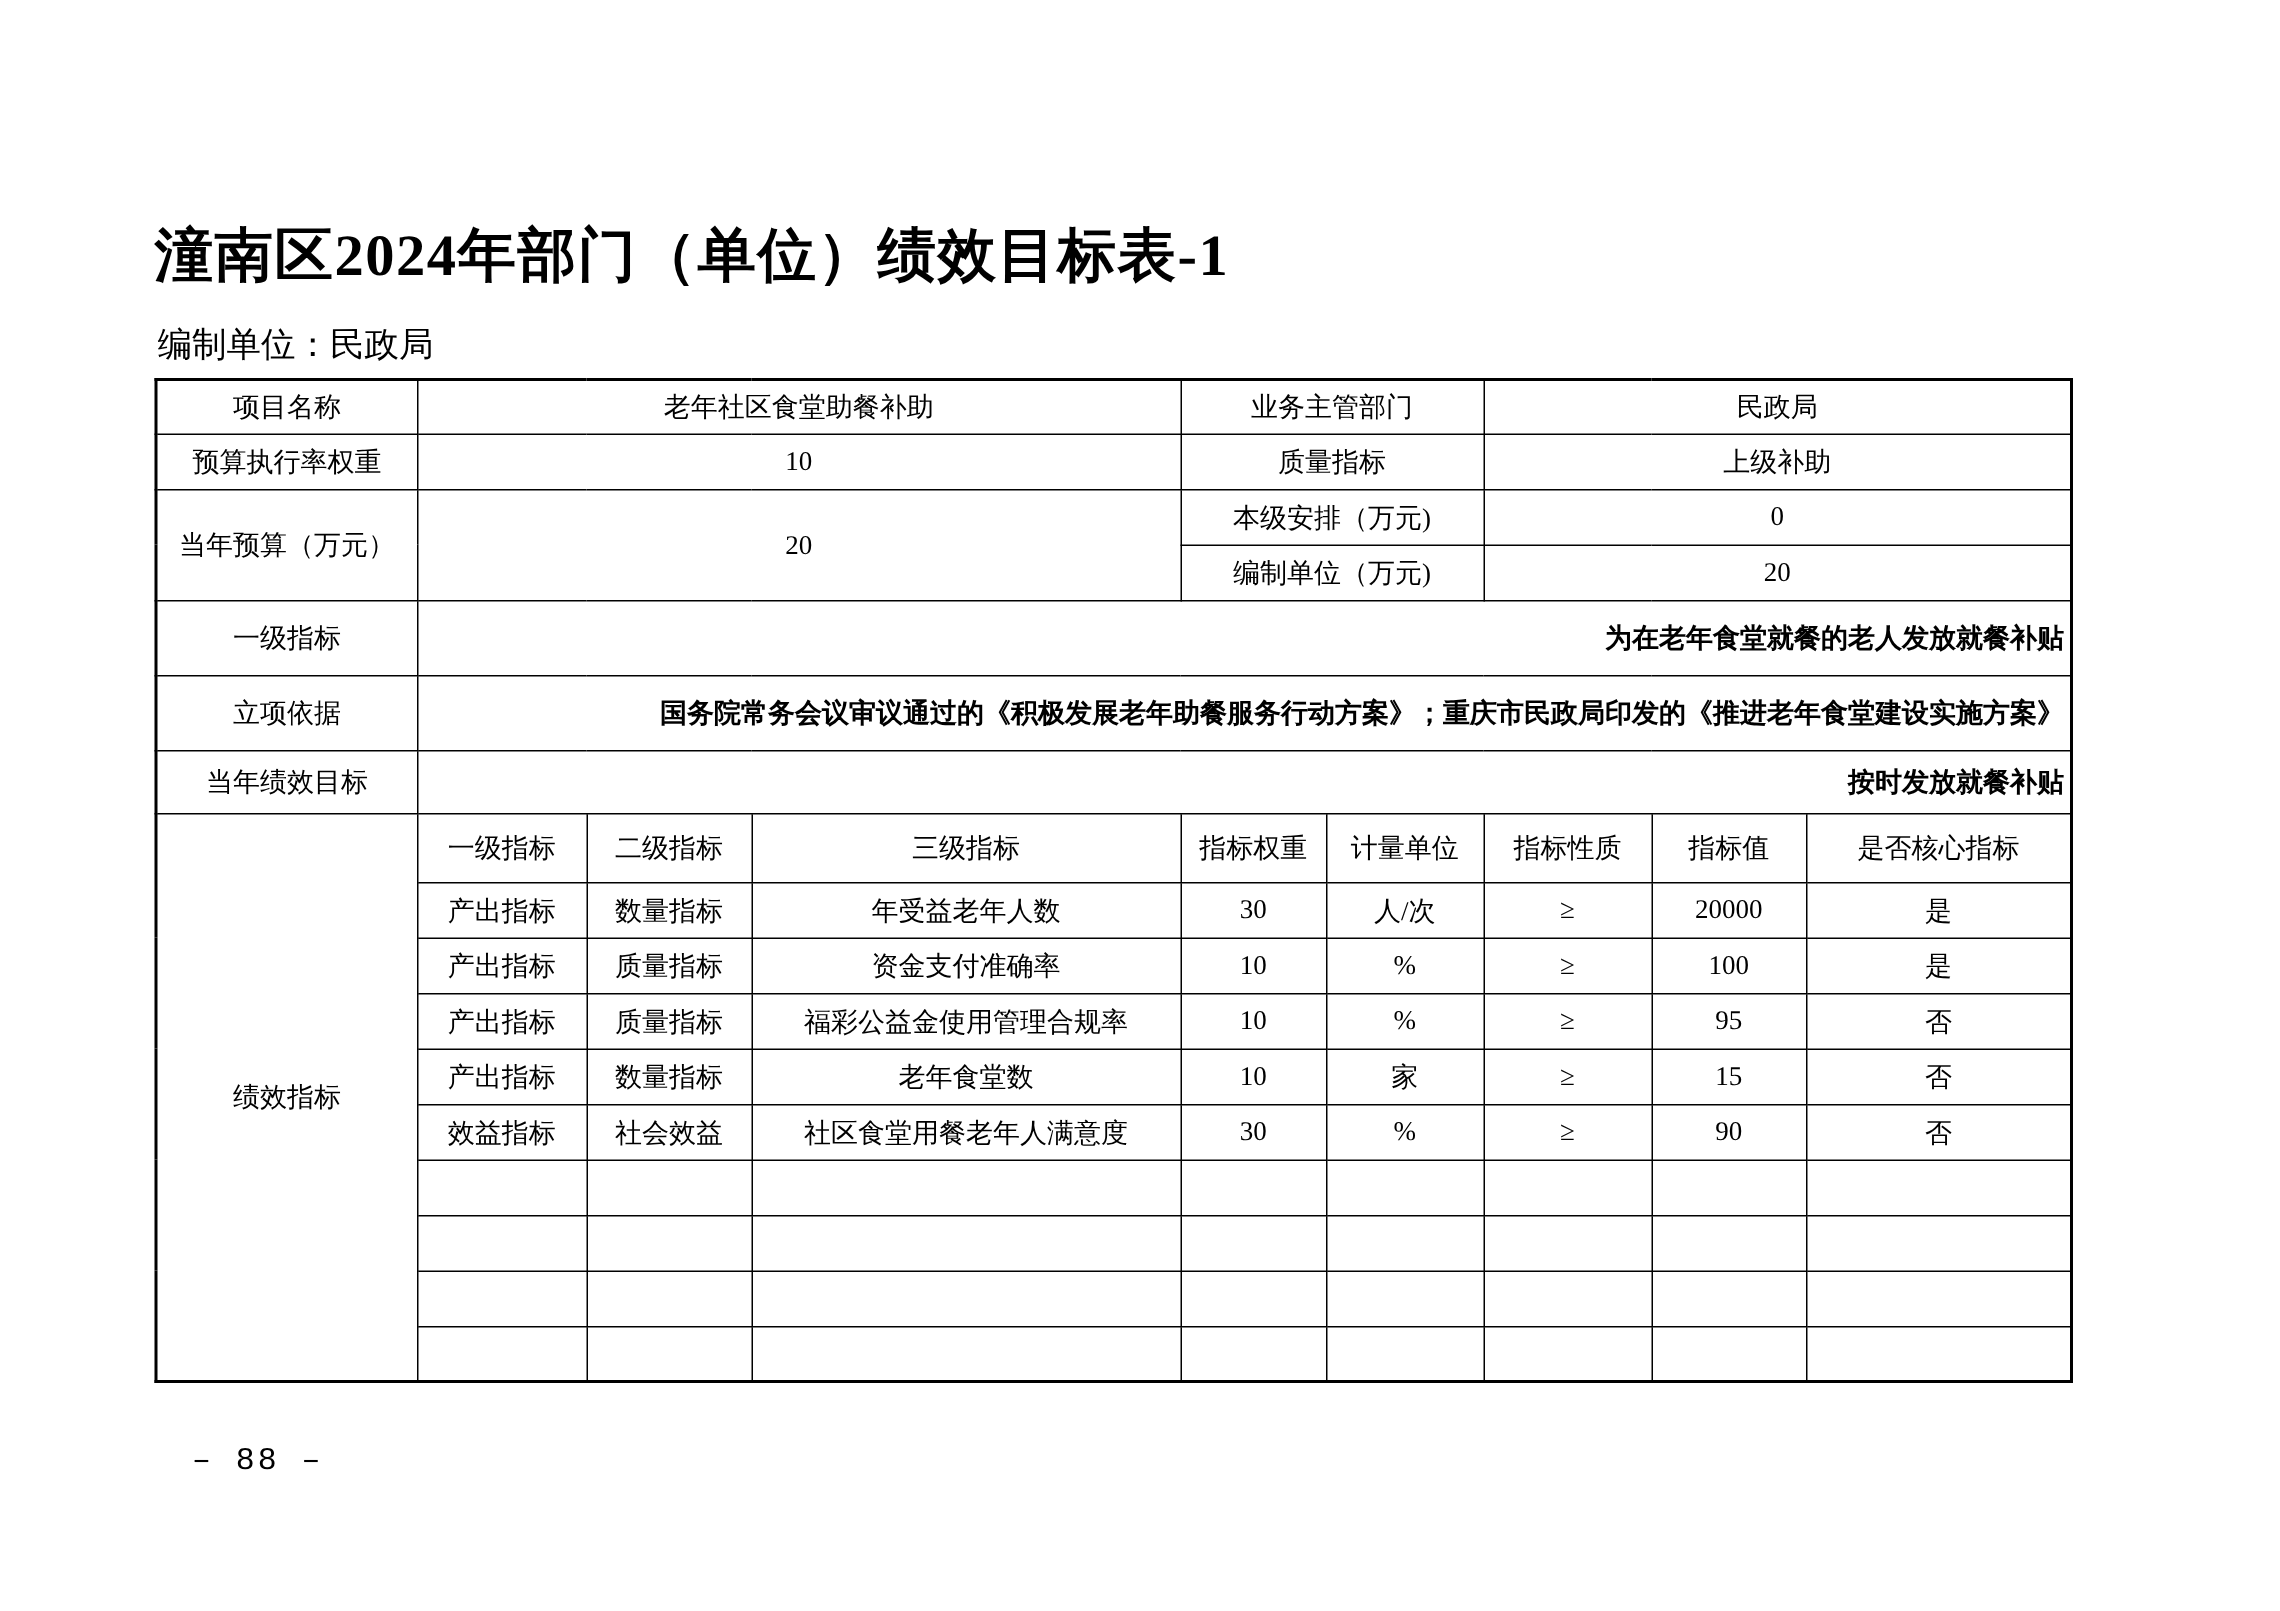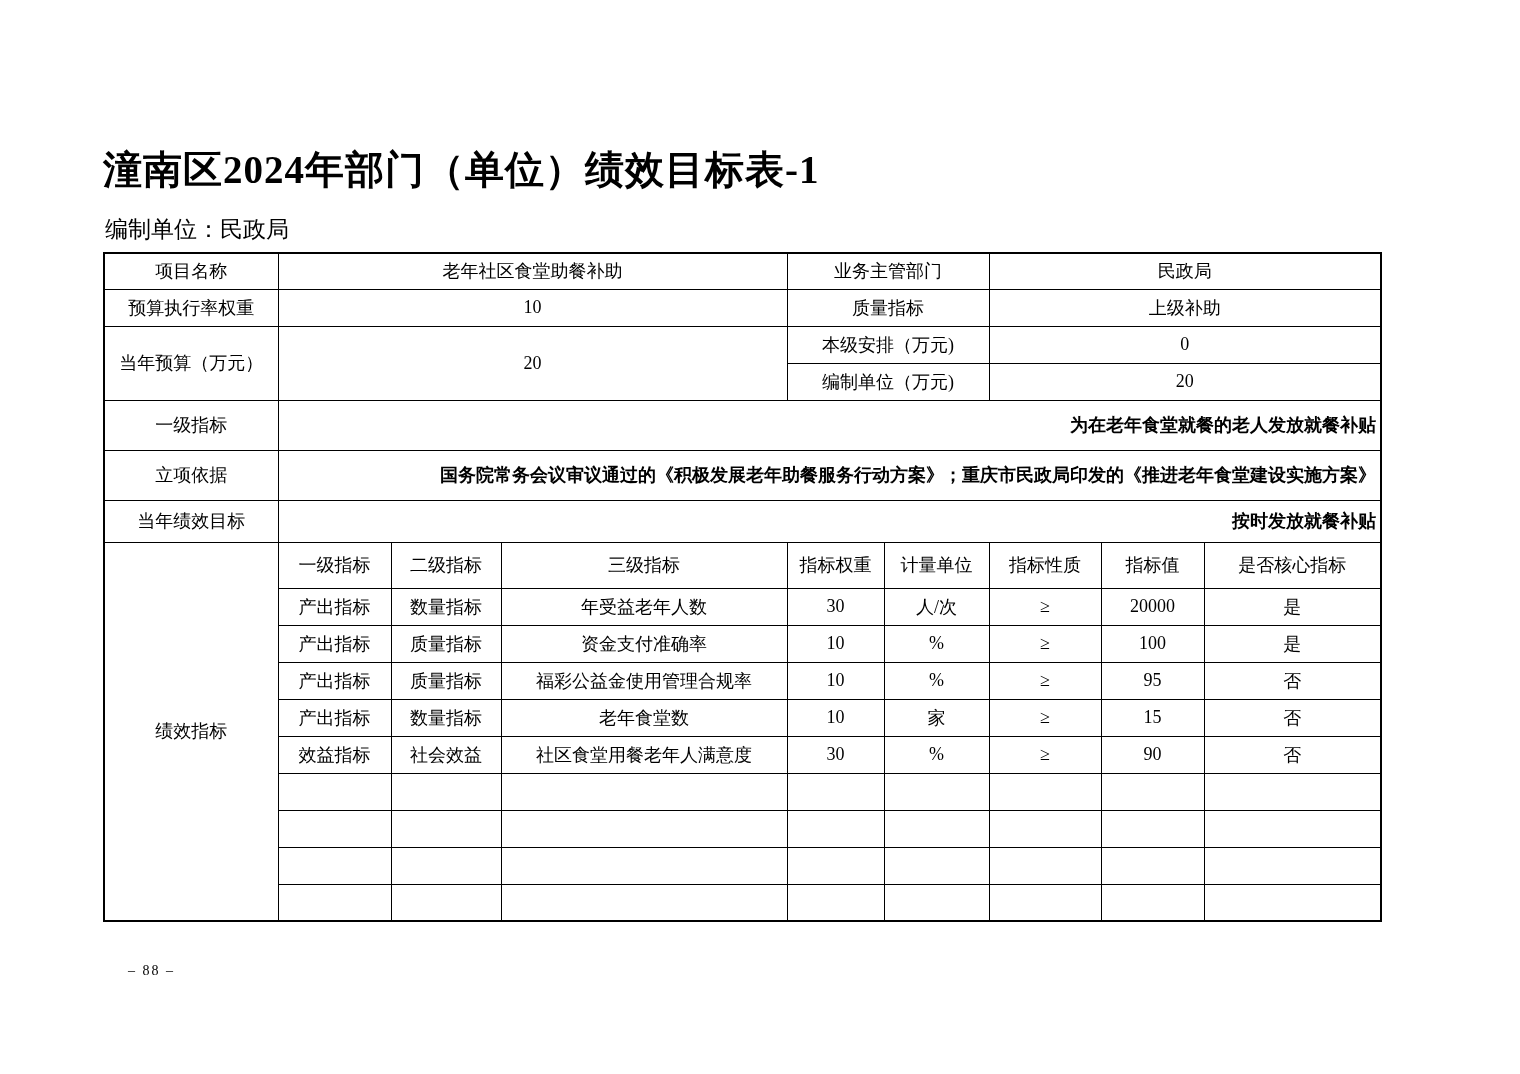--- a/index.html
+++ b/index.html
@@ -57,22 +57,23 @@
   }
   tr.h36 { height: 36px; padding-left: 40px; }
   tr.h37 { height: 37px; }
   tr.h42 { height: 42px; }
   tr.h46 { height: 46px; }
   tr.h50 { height: 50px; }
   .page-number {
     position: absolute;
     top: 963px;
     left: 128px;
-    font-size: 14px;
+    font-size: 21px;
     letter-spacing: 2px;
+    font-family: Liberation Mono, monospace;
   }
 </style>
 </head>
 <body>
 
 <div class="doc-title">潼南区2024年部门（单位）绩效目标表-1</div>
 
 <div class="prepared-by">编制单位：民政局</div>
 
 <table class="main">

